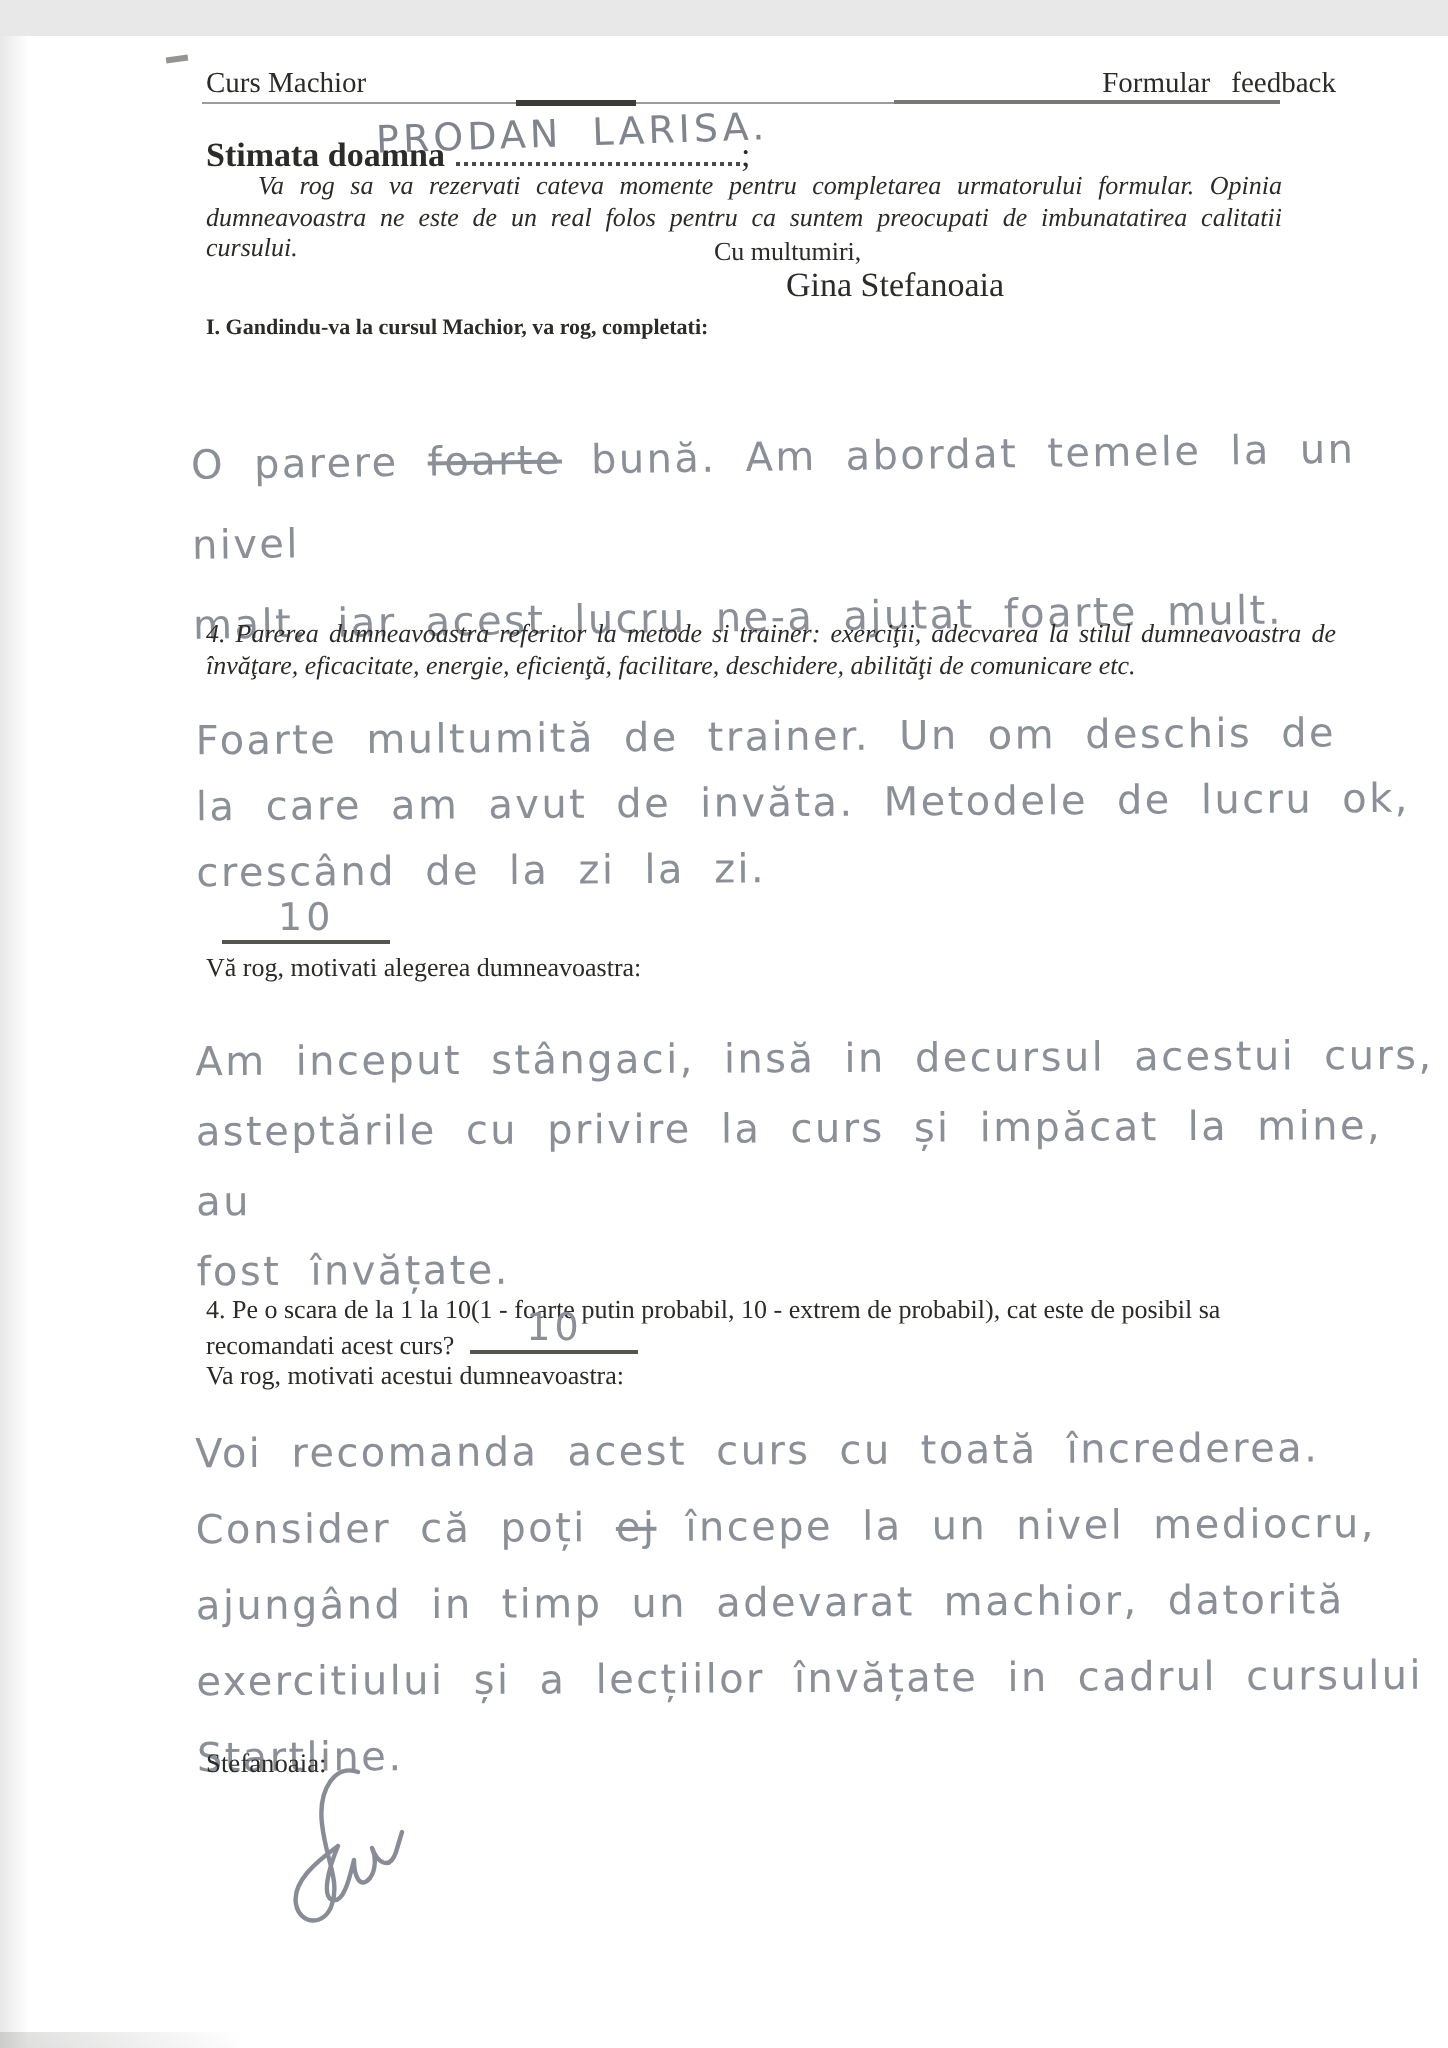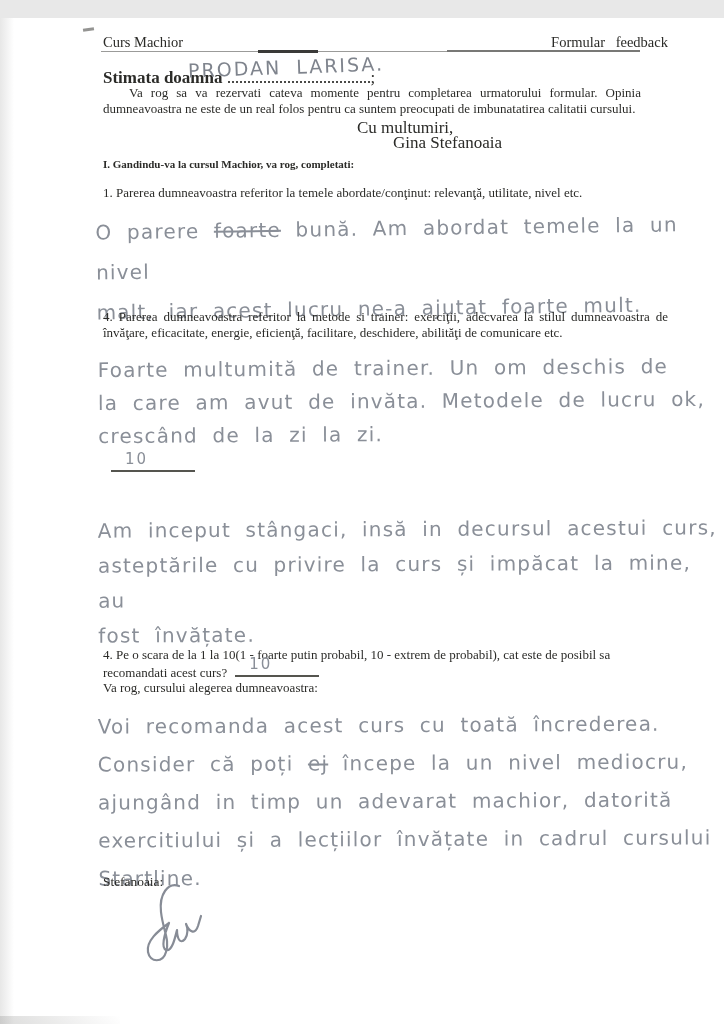--- a/index.html
+++ b/index.html
@@ -14,21 +14,21 @@
   .edge-bottom { position:absolute; left:0; bottom:0; width:100%; height:10px;
     background:linear-gradient(0deg, rgba(150,150,148,0.30), rgba(150,150,148,0)); }
   .smudge-corner { position:absolute; left:0; bottom:0; width:120px; height:26px;
     background:linear-gradient(45deg, rgba(140,140,138,0.35), rgba(140,140,138,0)); }
   .mark-topleft { position:absolute; left:83px; top:10px; width:11px; height:3px;
     background:#5a5a58; opacity:.65; transform:rotate(-8deg); }
 
   .abs { position:absolute; }
   .print { font-size:13px; line-height:15.6px; }
   .bold { font-weight:bold; }
-  .just { text-align:justify; }
+  .just { text-align:justify;font-style:italic; }
 
   .header-row { left:103px; right:56px; top:16px; display:flex;
     justify-content:space-between; font-size:14.5px; }
   .header-right { word-spacing:7px; }
   .rule { left:101px; right:84px; top:33px; height:1px; background:#9b9b99; }
   .rule-dark { left:258px; top:32px; width:60px; height:3px; background:#3a3a38; }
   .rule-right { left:447px; right:84px; top:32px; height:2px; background:#787876; }
 
   .salutation { left:103px; top:50px; font-size:17px; }
   .dotted-line { display:inline-block; width:142px; height:11px;
@@ -49,21 +49,21 @@
   .struck { text-decoration:line-through; text-decoration-color:#8a8f98; }
   .hw-name { left:188px; top:38px; font-size:19px; transform:rotate(-2deg);
     letter-spacing:2px; color:#7f848d; }
   .hw-a1 { left:96px; top:190px; font-size:20px; line-height:40px; transform:rotate(-0.8deg); }
   .hw-a2 { left:98px; top:334px; font-size:20px; line-height:33px; transform:rotate(-0.4deg); }
   .hw-a3 { left:98px; top:494px; font-size:20px; line-height:35px; transform:rotate(-0.3deg); }
   .hw-a4 { left:98px; top:688px; font-size:20px; line-height:38px; transform:rotate(-0.3deg); }
 
   .blank { display:inline-block; width:84px; height:12px; margin-left:8px;
     border-bottom:2px solid #55554f; position:relative; }
-  .blank .hw-score { position:absolute; left:14px; top:-8px; font-size:15px;
+  .blank .hw-score { position:absolute; left:28px; top:-8px; font-size:19px;
     line-height:19px; letter-spacing:2px; }
 
   .sig-label { left:103px; top:856px; font-size:13.4px; }
   .sig-svg { left:133px; top:862px; }
 </style>
 </head>
 <body>
 
 <div class="page">
 
@@ -79,50 +79,50 @@
   <div class="abs rule"></div>
   <div class="abs rule-dark"></div>
   <div class="abs rule-right"></div>
 
   <div class="abs salutation">
     <span class="bold">Stimata doamna</span><span class="dotted-line"></span><span>;</span>
   </div>
   <div class="abs hw hw-name">PRODAN LARISA.</div>
 
   <div class="abs print just intro">Va rog sa va rezervati cateva momente pentru completarea urmatorului formular. Opinia dumneavoastra ne este de un real folos pentru ca suntem preocupati de imbunatatirea calitatii cursului.</div>
-  <div class="abs" style="left:357px; top:100px; font-size:17px;">Cu multumiri,</div>
+  <div class="abs" style="left:357px; top:100px; font-size:13px;">Cu multumiri,</div>
   <div class="abs" style="left:393px; top:115px; font-size:17px;">Gina Stefanoaia</div>
 
   <div class="abs bold section-title">I. Gandindu-va la cursul Machior, va rog, completati:</div>
 
-  <div class="abs print q" style="top:167px;">1. Parerea dumneavoastra referitor la temele abordate/conţinut: relevanţă, utilitate, nivel etc.</div>
   <div class="abs hw hw-a1">
       <div><span>O parere </span><span class="struck">foarte</span><span> bună. Am abordat temele la un nivel</span></div>
       <div><span>malt, iar acest lucru ne-a ajutat foarte mult.</span></div>
     </div>
 
   <div class="abs print just q" style="top:291px;">4. Parerea dumneavoastra referitor la metode si trainer: exerciţii, adecvarea la stilul dumneavoastra de învăţare, eficacitate, energie, eficienţă, facilitare, deschidere, abilităţi de comunicare etc.</div>
   <div class="abs hw hw-a2">
       <div><span>Foarte multumită de trainer. Un om deschis de</span></div>
       <div><span>la care am avut de invăta. Metodele de lucru ok,</span></div>
       <div><span>crescând de la zi la zi.</span></div>
     </div>
 
   <div class="abs print q" style="top:440px;">
     <span class="blank"><span class="hw hw-score">10</span></span>
+    <div class="q-prompt">Vă rog, motivati alegerea dumneavoastra:</div>
   </div>
   <div class="abs hw hw-a3">
       <div><span>Am inceput stângaci, insă in decursul acestui curs,</span></div>
       <div><span>asteptările cu privire la curs și impăcat la mine, au</span></div>
       <div><span>fost învățate.</span></div>
     </div>
 
   <div class="abs print q" style="top:629px;">
     <span>4. Pe o scara de la 1 la 10(1 - foarte putin probabil, 10 - extrem de probabil), cat este de posibil sa recomandati acest curs?</span><span class="blank"><span class="hw hw-score">10</span></span>
-    <div class="q-prompt">Va rog, cursului alegerea dumneavoastra:</div>
+    <div class="q-prompt">Va rog, motivati acestui dumneavoastra:</div>
   </div>
   <div class="abs hw hw-a4">
       <div><span>Voi recomanda acest curs cu toată încrederea.</span></div>
       <div><span>Consider că poți </span><span class="struck">ej</span><span> începe la un nivel mediocru,</span></div>
       <div><span>ajungând in timp un adevarat machior, datorită</span></div>
       <div><span>exercitiului și a lecțiilor învățate in cadrul cursului</span></div>
       <div><span>Startline.</span></div>
     </div>
 
   <div class="abs sig-label">Stefanoaia:</div>

